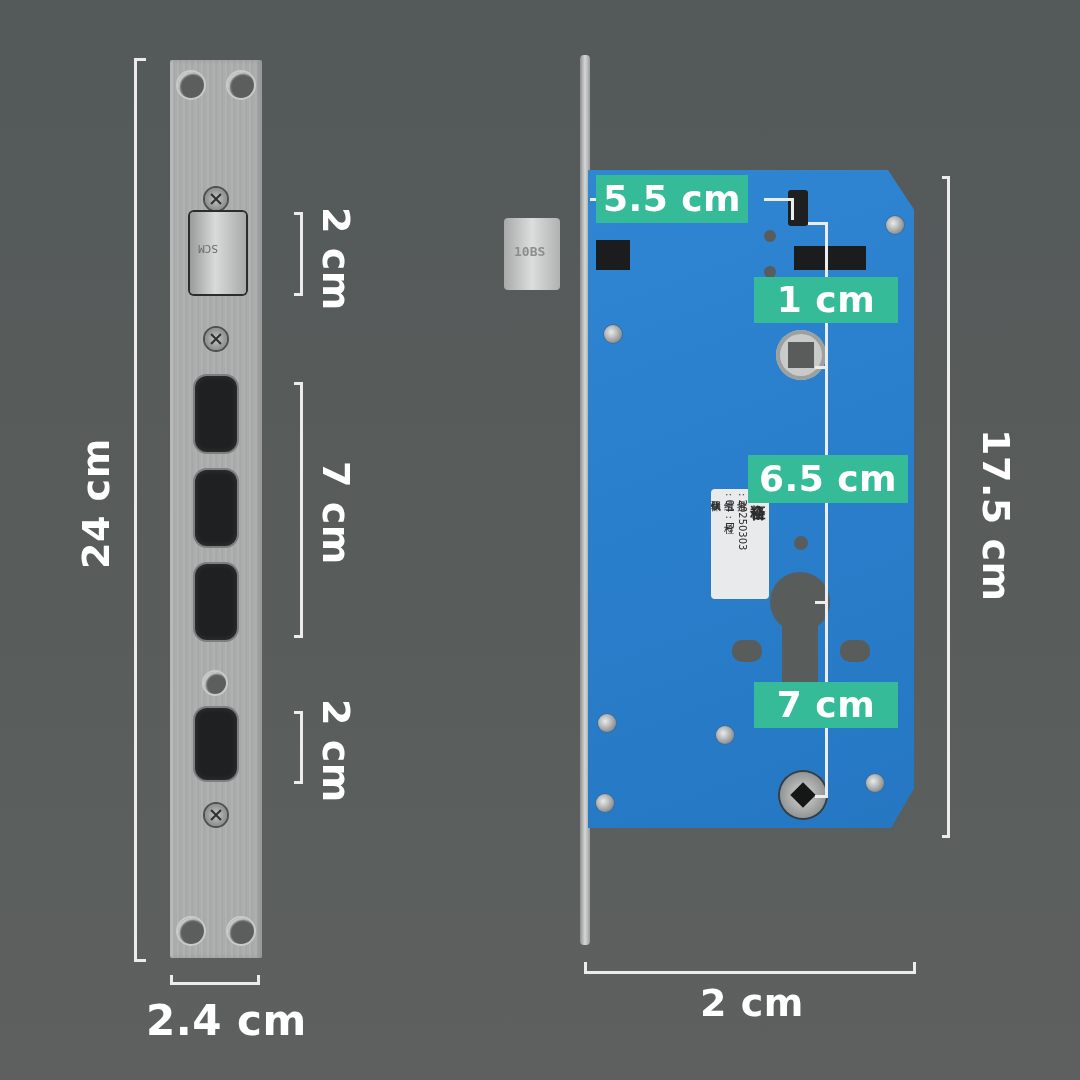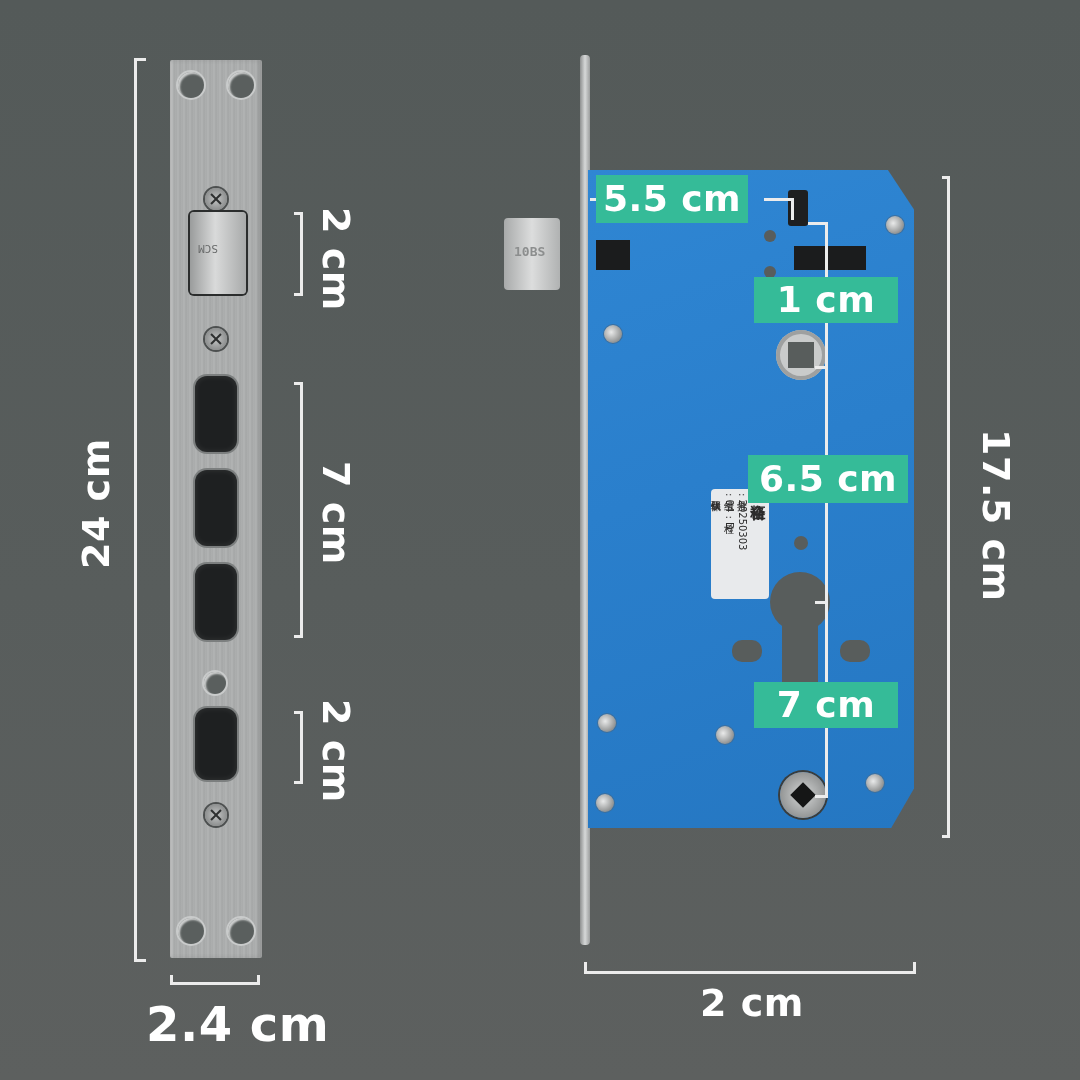--- a/index.html
+++ b/index.html
@@ -127,21 +127,21 @@
     <div class="dimline" style="left:134px;top:58px;width:3px;height:904px"></div>
     <div class="dimline" style="left:134px;top:58px;width:12px;height:3px"></div>
     <div class="dimline" style="left:134px;top:959px;width:12px;height:3px"></div>
     <div class="dimtext rotm90" style="left:36px;top:490px;width:120px;text-align:center">24 cm</div>
   </div>
 
   <div>
     <div class="dimline" style="left:170px;top:982px;width:90px;height:3px"></div>
     <div class="dimline" style="left:170px;top:975px;width:3px;height:10px"></div>
     <div class="dimline" style="left:257px;top:975px;width:3px;height:10px"></div>
-    <div class="dimtext" style="left:146px;top:1000px;font-size:48px">2.4 cm</div>
+    <div class="dimtext" style="left:146px;top:1000px;font-size:42px">2.4 cm</div>
   </div>
 
   <div>
     <div class="dimline" style="left:300px;top:212px;width:3px;height:84px"></div>
     <div class="dimline" style="left:294px;top:212px;width:9px;height:3px"></div>
     <div class="dimline" style="left:294px;top:293px;width:9px;height:3px"></div>
     <div class="dimtext rot90" style="left:286px;top:238px;width:100px;text-align:center">2 cm</div>
   </div>
 
   <div>

